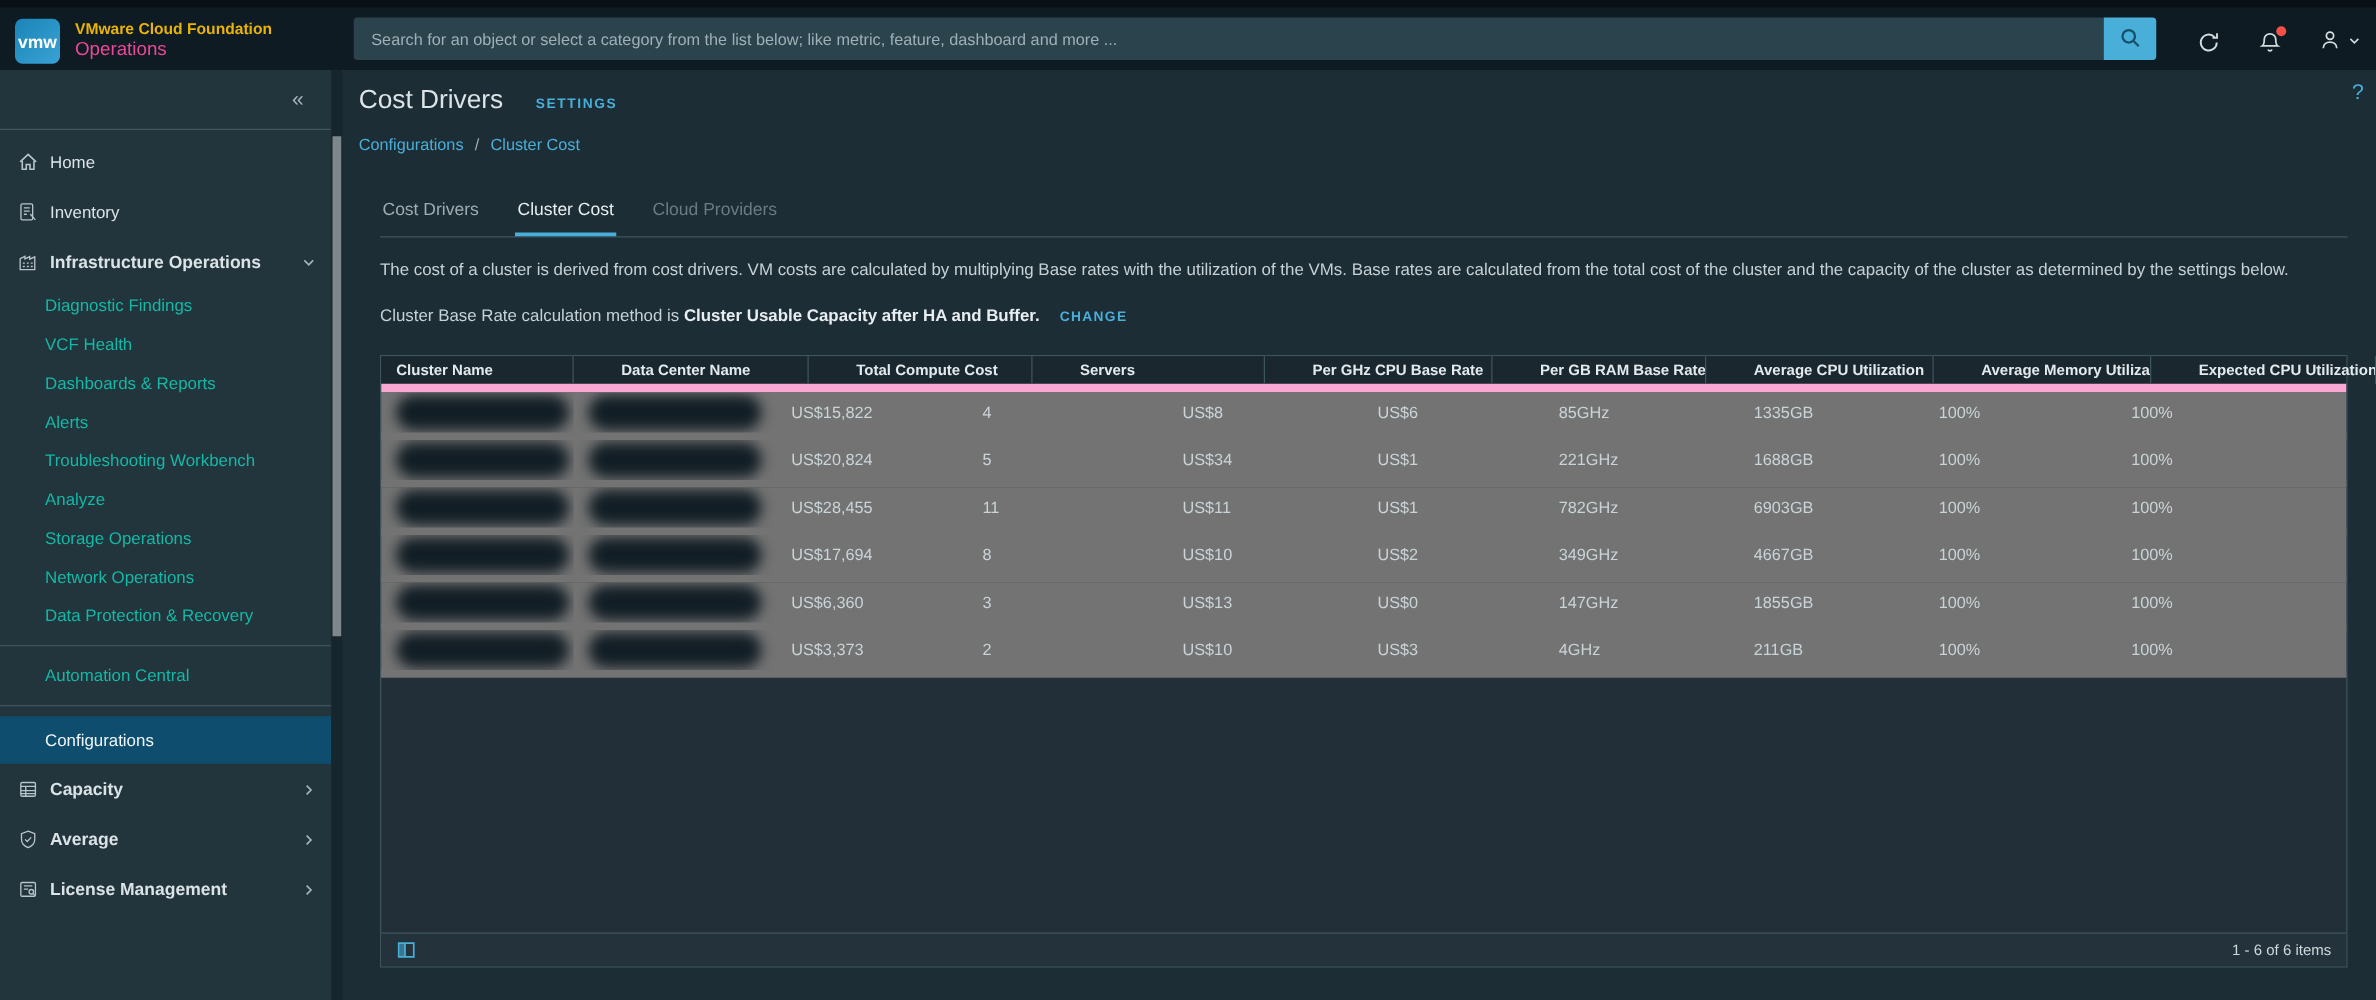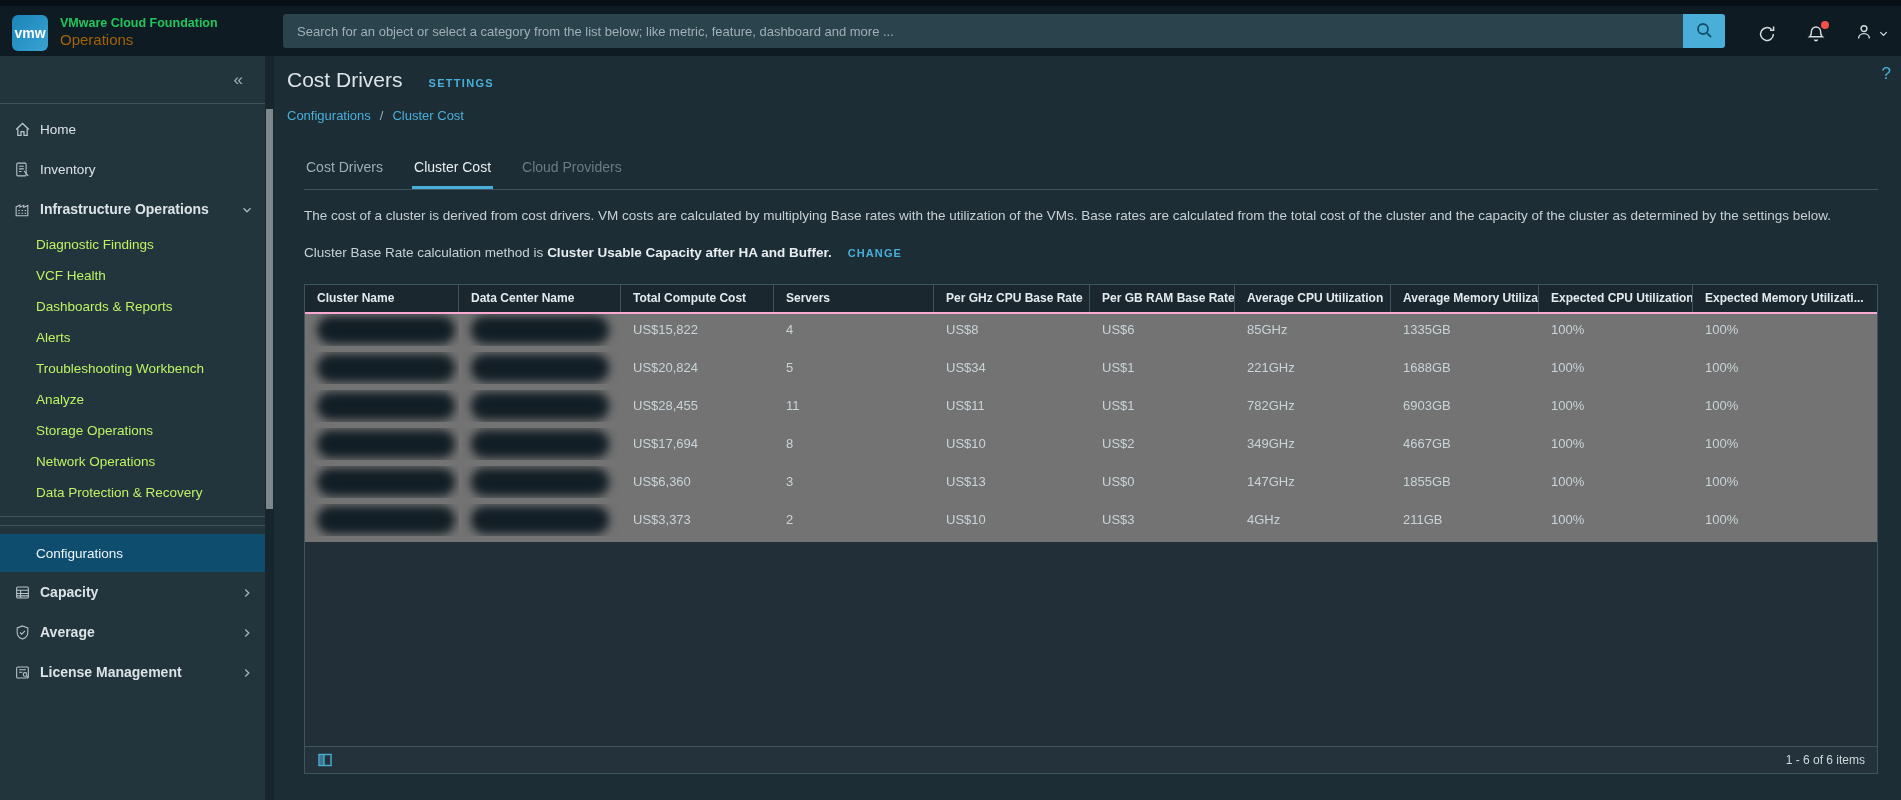--- a/index.html
+++ b/index.html
@@ -6,22 +6,22 @@
   html,body { width:1901px; height:800px; overflow:hidden; background:#1d2d35;
               font-family:"Liberation Sans", sans-serif; }
 
   
   .topbar { position:absolute; left:0; top:0; width:1901px; height:56px;
             background:#0e1b23; border-top:6px solid #081016; z-index:5; }
   .brand { position:absolute; left:12px; top:9px; display:flex; align-items:center; cursor:pointer; }
   .logo { width:36px; height:36px; border-radius:6px; background:linear-gradient(135deg,#1b84b8,#3aa3d4);
           color:#fff; font-weight:bold; font-size:14px; display:flex; align-items:center; justify-content:center; }
   .product { margin-left:12px; line-height:1.25; }
-  .product .l1 { font-size:12.5px; font-weight:bold; color:#22c55e; }
-  .product .l2 { font-size:15px; color:#a16207; }
+  .product .l1 { font-size:12.5px; font-weight:bold; color:#eab308; }
+  .product .l2 { font-size:15px; color:#ec4899; }
   .search-wrap { position:absolute; left:283px; top:8px; height:34px; width:1442px; display:flex; }
   .search-input { flex:1; background:#2b434d; border:none; outline:none; border-radius:3px 0 0 3px;
                   padding:0 14px; font-size:13px; color:#dfe7ea; font-family:inherit; }
   .search-input::placeholder { color:#9fb0b6; }
   .search-btn { width:42px; background:#49afd9; border:none; border-radius:0 3px 3px 0;
                 display:flex; align-items:center; justify-content:center; cursor:pointer; }
   .tb-icons { position:absolute; right:12px; top:6px; height:44px; display:flex; align-items:center;
               gap:27px; color:#d3dcdf; }
   .tb-icon { position:relative; width:22px; height:22px; cursor:pointer; display:flex; align-items:center; justify-content:center; }
   .tb-icon svg { width:20px; height:20px; }
@@ -33,21 +33,21 @@
   
   .sidebar { position:absolute; left:0; top:56px; width:274px; height:744px; background:#22343c; }
   .sb-scrolltrack { position:absolute; right:0; top:0; width:9px; height:744px; background:#17252c; }
   .sb-thumb { position:absolute; right:1px; top:53px; width:7px; height:400px; background:#7e878c; cursor:pointer; }
   .collapse { height:48px; margin-right:9px; display:flex; justify-content:flex-end; align-items:center;
               padding-right:22px; color:#a5b4b9; font-size:17px; cursor:pointer; border-bottom:1px solid #3e545e; }
   .nav { position:absolute; top:49px; left:0; right:9px; bottom:0; overflow:hidden; padding-top:4px; }
   .nav-item { display:flex; align-items:center; height:40px; padding:0 12px 0 14px; color:#dbe3e6;
               font-size:13.5px; cursor:pointer; }
   .nav-item.bold { font-weight:bold; font-size:14px; }
-  .nav-item.sub { height:31px; padding-left:36px; color:#bef264; }
+  .nav-item.sub { height:31px; padding-left:36px; color:#14b8a6; }
   .nav-item.selected { background:#0e4d6d; color:#eef6fa; height:38px; }
   .ni { width:17px; height:17px; margin-right:9px; color:#b9c5ca; flex:none; }
   .ni svg { width:100%; height:100%; }
   .nav-item .lbl { flex:1; white-space:nowrap; overflow:hidden; }
   .chev-box { width:12px; height:12px; color:#a9b7bc; flex:none; }
   .chev-box svg { width:12px; height:12px; }
   .nav-divider { height:1px; background:#3e545e; margin:8px 0; }
 
   
   .content { position:absolute; left:274px; top:56px; width:1627px; height:744px; background:#1d2d35; }
@@ -66,21 +66,21 @@
   .tab.dim { color:#6c7b83; }
   .desc { margin-top:16px; font-size:13.5px; line-height:1.55; color:#c6d1d5; max-width:1572px; }
   .method { margin-top:18px; font-size:13.5px; color:#c6d1d5; }
   .method b { color:#e7edf0; }
   .change-link { color:#49afd9; font-weight:bold; font-size:11px; letter-spacing:1.1px; margin-left:16px; cursor:pointer; }
 
   
   .dg { margin-top:24px; width:1574px; height:490px; border:1px solid #3e545e; position:relative;
         background:#222f38; }
   .grid-cols { display:grid; grid-template-columns:154px 162px 153px 160px 156px 145px 156px 148px 154px minmax(0,1fr); }
-  .t-head { height:29px; background:#1a272f; border-bottom:2px solid #f9a8d4; }
+  .t-head { height:29px; background:#1a272f; border-bottom:7px solid #f9a8d4;gap:26px; }
   .th { display:flex; align-items:center; padding:0 6px 0 12px; font-size:12px; font-weight:bold;
         color:#e3eaed; border-right:1px solid #3e545e; white-space:nowrap; overflow:hidden; cursor:pointer; }
   .th:last-child { border-right:none; }
   .t-row { height:38px; background:#737373; border-bottom:6px solid #737373; cursor:pointer; }
   .td { display:flex; align-items:center; padding-left:12px; font-size:13px; color:#c9d4d8; white-space:nowrap; overflow:hidden; }
   .redact { width:138px; height:28px; border-radius:14px; background:#121e25; filter:blur(5px); }
   .t-foot { position:absolute; left:0; right:0; bottom:0; height:27px; border-top:1px solid #3e545e;
             background:#24323b; display:flex; align-items:center; justify-content:space-between; padding:0 12px; }
   .col-picker { width:16px; height:16px; cursor:pointer; }
   .items-label { font-size:12px; color:#cfd9dc; }
@@ -186,20 +186,23 @@
       <div class="nav-item sub">
         <span class="lbl">Storage Operations</span>
       </div>
       <div class="nav-item sub">
         <span class="lbl">Network Operations</span>
       </div>
       <div class="nav-item sub">
         <span class="lbl">Data Protection &amp; Recovery</span>
       </div>
       <div class="nav-divider"></div>
+      <div class="nav-item sub">
+        <span class="lbl">Automation Central</span>
+      </div>
       <div class="nav-divider"></div>
       <div class="nav-item sub selected">
         <span class="lbl">Configurations</span>
       </div>
       <div class="nav-item bold">
         <span class="ni"><svg viewBox="0 0 16 16">
             <rect x="2.5" y="2.8" width="11" height="10.4" rx="1" fill="none" stroke="currentColor"></rect>
             <path d="M2.5 5.8h11M6.2 5.8v7.4M2.5 9h11M2.5 11.2h11" stroke="currentColor"></path>
           </svg></span>
         <span class="lbl">Capacity</span>

